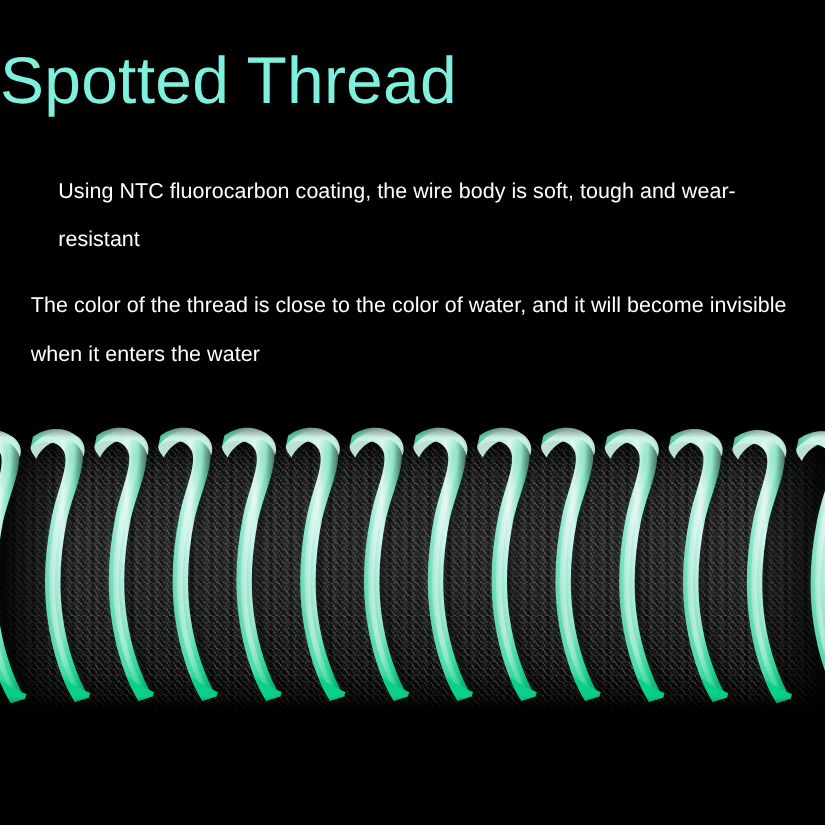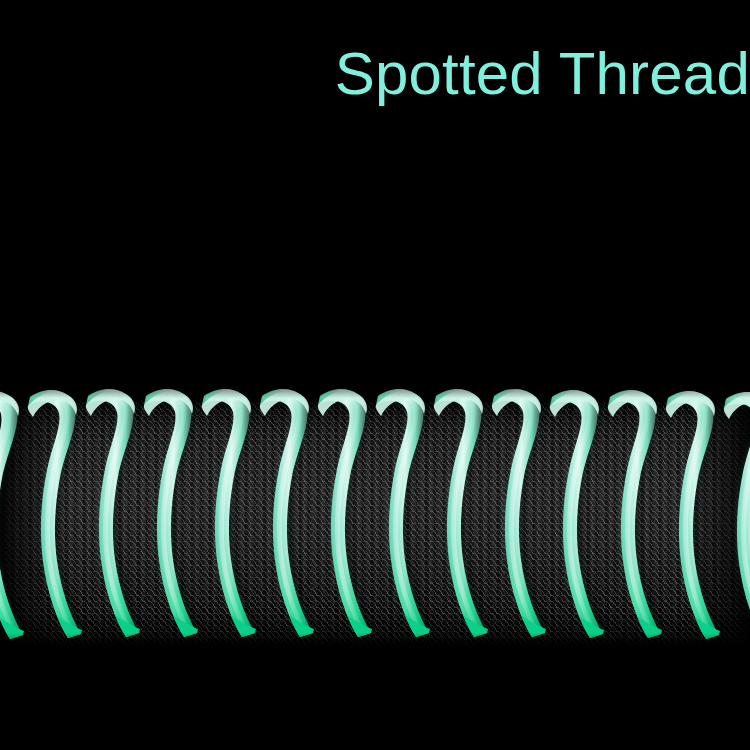--- a/index.html
+++ b/index.html
@@ -23,21 +23,21 @@
     background: #000000;
     overflow: hidden;
   }
 
   
   .title {
     position: absolute;
     left: 0;
     top: 40px;
     width: 750px;
-    text-align: right;
+    text-align: left;
     font-size: 60px;
     line-height: 68px;
     font-weight: 400;
     letter-spacing: 0.2px;
     color: #7ef0dd;
     white-space: nowrap;
   }
 
   
   .copy {
@@ -137,20 +137,24 @@
                               rgba(0,0,0,0) 90%, rgba(0,0,0,0.75) 97%, #000 100%);
   }
 </style>
 </head>
 <body>
 
 <div id="page">
 
   <div class="title">Spotted Thread</div>
 
+  <div class="copy">
+    <div class="para para-1">Using NTC fluorocarbon coating, the wire body is soft, tough and wear-resistant</div>
+    <div class="para para-2">The color of the thread is close to the color of water, and it will become invisible when it enters the water</div>
+  </div>
 
   <div class="photo">
 
     <div class="barrel">
       <div class="barrel-vignette"></div>
     </div>
 
     <div class="coils">
       <svg width="750" height="290" viewBox="0 0 750 290" xmlns="http://www.w3.org/2000/svg" aria-hidden="true">
         <defs>

